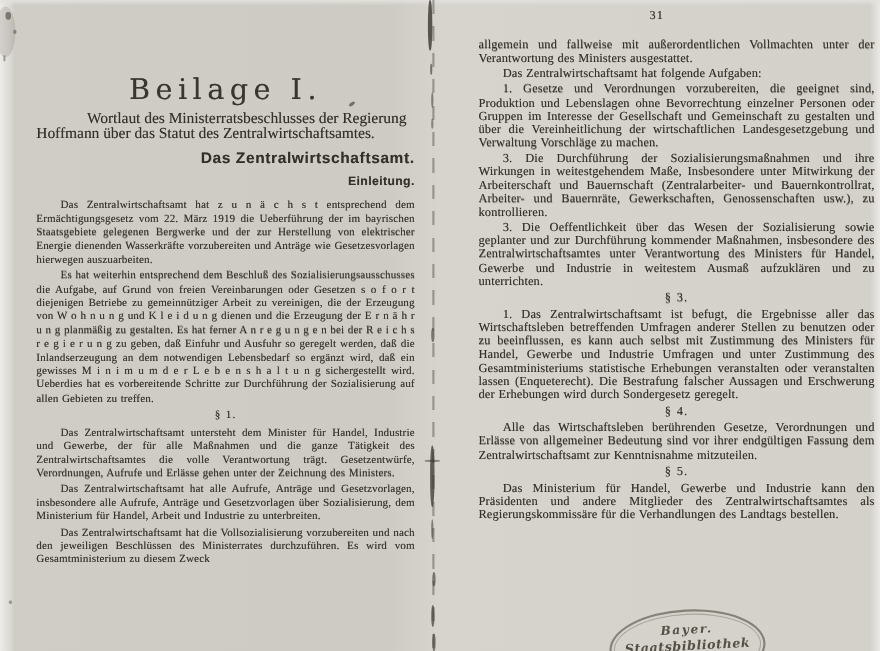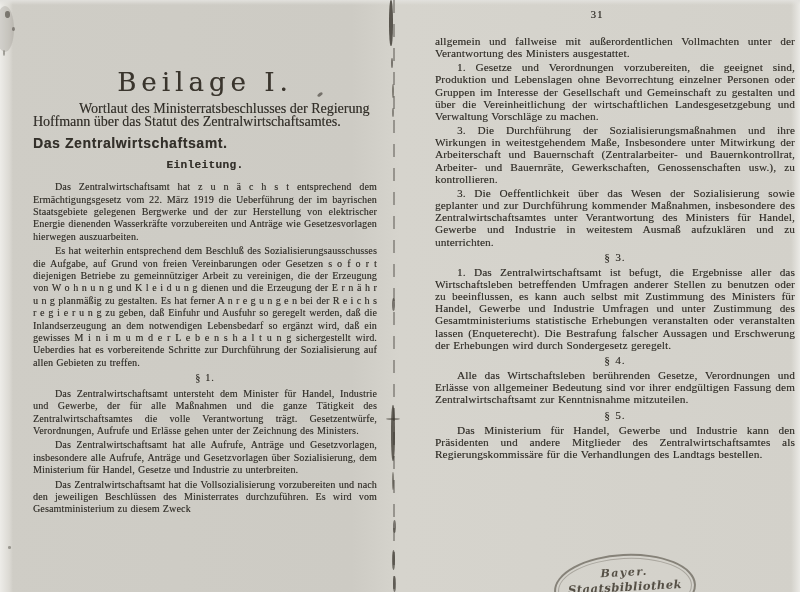--- a/index.html
+++ b/index.html
@@ -26,23 +26,23 @@
   .page { position:absolute; }
   .page-left  { left:33px;  top:68px; width:344px; }
   .page-right { left:435px; top:8px;  width:360px; }
 
   .beilage {
     margin:0 0 7px; font-family:"DejaVu Serif", serif; font-weight:normal;
     font-size:26px; line-height:28px; text-align:center; letter-spacing:5px; color:#3a352d;
   }
   .dedication { margin:0 0 8px; font-size:14px; line-height:12.6px; text-indent:46px; text-align:left; }
   .amt-title  { margin:0 0 8px; font-family:"Liberation Sans", sans-serif; font-weight:bold;
-                font-size:14px; line-height:15px; text-align:left; letter-spacing:0.6px; }
-  .einleitung { margin:0 0 10px; font-family:Liberation Mono, monospace; font-weight:bold;
-                font-size:11px; line-height:12px; text-align:center; letter-spacing:0.4px; }
+                font-size:14px; line-height:15px; text-align:right; letter-spacing:0.6px; }
+  .einleitung { margin:0 0 10px; font-family:Liberation Sans, sans-serif; font-weight:bold;
+                font-size:11px; line-height:12px; text-align:right; letter-spacing:0.4px; }
 
   .body { text-align:justify; word-spacing:0.5px; letter-spacing:0.15px; hyphens:auto; }
   .page-left  .body { font-size:10px; line-height:12.4px; }
   .page-right .body { font-size:11.2px; line-height:12.15px; }
   .body p { margin:0 0 2px; }
   .body p.p       { text-indent:22px; }
   .body p.pflush  { text-indent:0; }
   .body p.section { text-align:center; text-indent:0; margin:3px 0 3px; letter-spacing:1px; }
 
   .pagenum { text-align:center; font-size:11px; letter-spacing:1px; margin:0 0 15px; padding-right:36px; }
@@ -90,29 +90,30 @@
   <div class="page page-left">
     <h1 class="beilage">Beilage I.</h1>
     <p class="dedication">Wortlaut des Ministerratsbeschlusses der Regierung Hoffmann über das Statut des Zentralwirtschaftsamtes.</p>
     <h2 class="amt-title">Das Zentralwirtschaftsamt.</h2>
     <h3 class="einleitung">Einleitung.</h3>
     <div class="body">
         <p class="p">Das Zentralwirtschaftsamt hat z u n ä c h s t entsprechend dem Ermächtigungsgesetz vom 22. März 1919 die Ueberführung der im bayrischen Staatsgebiete gelegenen Bergwerke und der zur Herstellung von elektrischer Energie dienenden Wasserkräfte vorzubereiten und Anträge wie Gesetzesvorlagen hierwegen auszuarbeiten.</p>
         <p class="p">Es hat weiterhin entsprechend dem Beschluß des Sozialisierungsausschusses die Aufgabe, auf Grund von freien Vereinbarungen oder Gesetzen s o f o r t diejenigen Betriebe zu gemeinnütziger Arbeit zu vereinigen, die der Erzeugung von W o h n u n g und K l e i d u n g dienen und die Erzeugung der E r n ä h r u n g planmäßig zu gestalten. Es hat ferner A n r e g u n g e n bei der R e i c h s r e g i e r u n g zu geben, daß Einfuhr und Ausfuhr so geregelt werden, daß die Inlandserzeugung an dem notwendigen Lebensbedarf so ergänzt wird, daß ein gewisses M i n i m u m  d e r  L e b e n s h a l t u n g sichergestellt wird. Ueberdies hat es vorbereitende Schritte zur Durchführung der Sozialisierung auf allen Gebieten zu treffen.</p>
         <p class="section">§ 1.</p>
         <p class="p">Das Zentralwirtschaftsamt untersteht dem Minister für Handel, Industrie und Gewerbe, der für alle Maßnahmen und die ganze Tätigkeit des Zentralwirtschaftsamtes die volle Verantwortung trägt. Gesetzentwürfe, Verordnungen, Aufrufe und Erlässe gehen unter der Zeichnung des Ministers.</p>
-        <p class="p">Das Zentralwirtschaftsamt hat alle Aufrufe, Anträge und Gesetzvorlagen, insbesondere alle Aufrufe, Anträge und Gesetzvorlagen über Sozialisierung, dem Ministerium für Handel, Gesetze und Industrie zu unterbreiten.</p>
+        <p class="p">Das Zentralwirtschaftsamt hat alle Aufrufe, Anträge und Gesetzvorlagen, insbesondere alle Aufrufe, Anträge und Gesetzvorlagen über Sozialisierung, dem Ministerium für Handel, Arbeit und Industrie zu unterbreiten.</p>
         <p class="p">Das Zentralwirtschaftsamt hat die Vollsozialisierung vorzubereiten und nach den jeweiligen Beschlüssen des Ministerrates durchzuführen. Es wird vom Gesamtministerium zu diesem Zweck</p>
       </div>
   </div>
 
   <div class="page page-right">
     <div class="pagenum">31</div>
     <div class="body">
         <p class="pflush">allgemein und fallweise mit außerordentlichen Vollmachten unter der Verantwortung des Ministers ausgestattet.</p>
+        <p class="p">Das Zentralwirtschaftsamt hat folgende Aufgaben:</p>
         <p class="p">1. Gesetze und Verordnungen vorzubereiten, die geeignet sind, Produktion und Lebenslagen ohne Bevorrechtung einzelner Personen oder Gruppen im Interesse der Gesellschaft und Gemeinschaft zu gestalten und über die Vereinheitlichung der wirtschaftlichen Landesgesetzgebung und Verwaltung Vorschläge zu machen.</p>
         <p class="p">3. Die Durchführung der Sozialisierungsmaßnahmen und ihre Wirkungen in weitestgehendem Maße, Insbesondere unter Mitwirkung der Arbeiterschaft und Bauernschaft (Zentralarbeiter- und Bauernkontrollrat, Arbeiter- und Bauernräte, Gewerkschaften, Genossenschaften usw.), zu kontrollieren.</p>
         <p class="p">3. Die Oeffentlichkeit über das Wesen der Sozialisierung sowie geplanter und zur Durchführung kommender Maßnahmen, insbesondere des Zentralwirtschaftsamtes unter Verantwortung des Ministers für Handel, Gewerbe und Industrie in weitestem Ausmaß aufzuklären und zu unterrichten.</p>
         <p class="section">§ 3.</p>
         <p class="p">1. Das Zentralwirtschaftsamt ist befugt, die Ergebnisse aller das Wirtschaftsleben betreffenden Umfragen anderer Stellen zu benutzen oder zu beeinflussen, es kann auch selbst mit Zustimmung des Ministers für Handel, Gewerbe und Industrie Umfragen und unter Zustimmung des Gesamtministeriums statistische Erhebungen veranstalten oder veranstalten lassen (Enqueterecht). Die Bestrafung falscher Aussagen und Erschwerung der Erhebungen wird durch Sondergesetz geregelt.</p>
         <p class="section">§ 4.</p>
         <p class="p">Alle das Wirtschaftsleben berührenden Gesetze, Verordnungen und Erlässe von allgemeiner Bedeutung sind vor ihrer endgültigen Fassung dem Zentralwirtschaftsamt zur Kenntnisnahme mitzuteilen.</p>
         <p class="section">§ 5.</p>
         <p class="p">Das Ministerium für Handel, Gewerbe und Industrie kann den Präsidenten und andere Mitglieder des Zentralwirtschaftsamtes als Regierungskommissäre für die Verhandlungen des Landtags bestellen.</p>
       </div>

